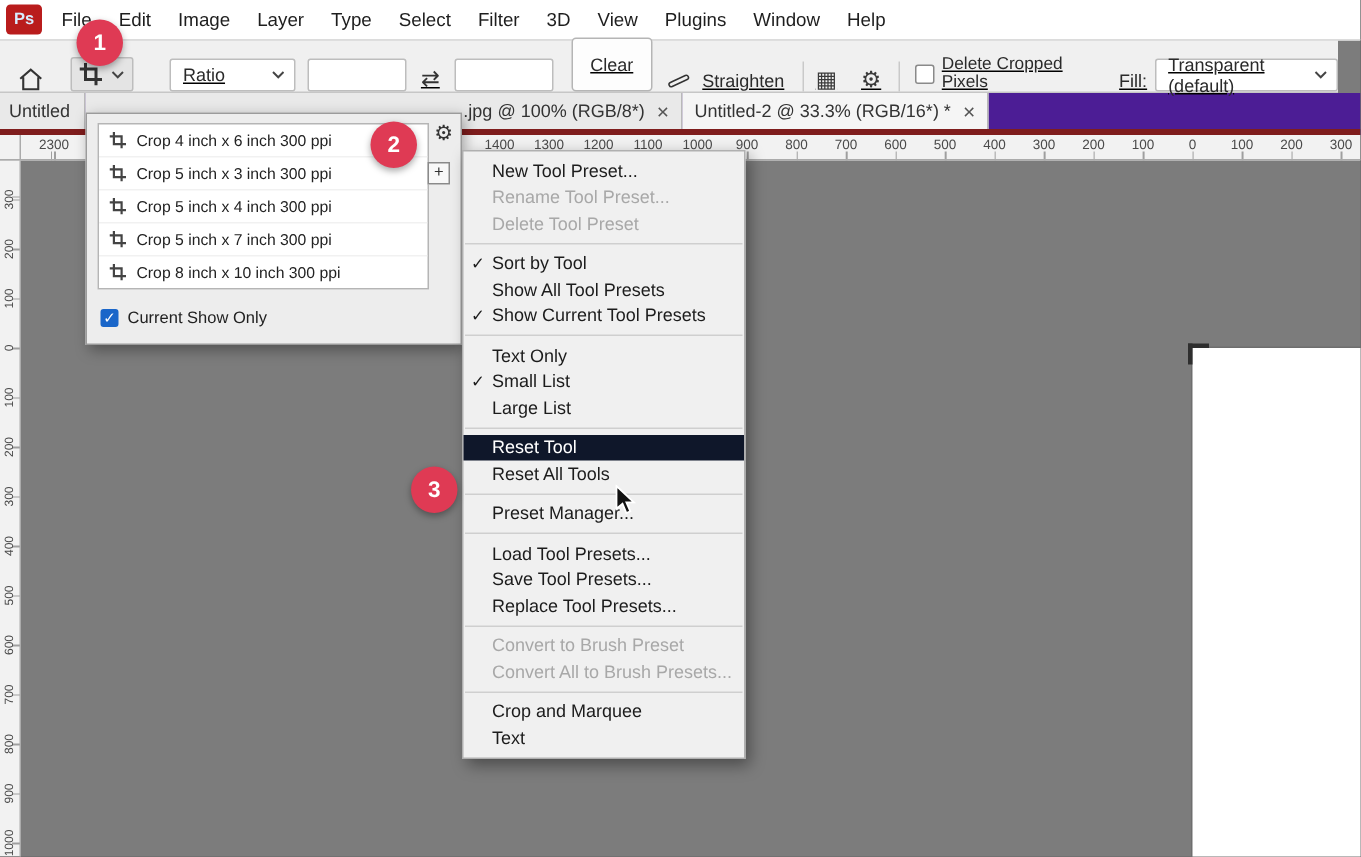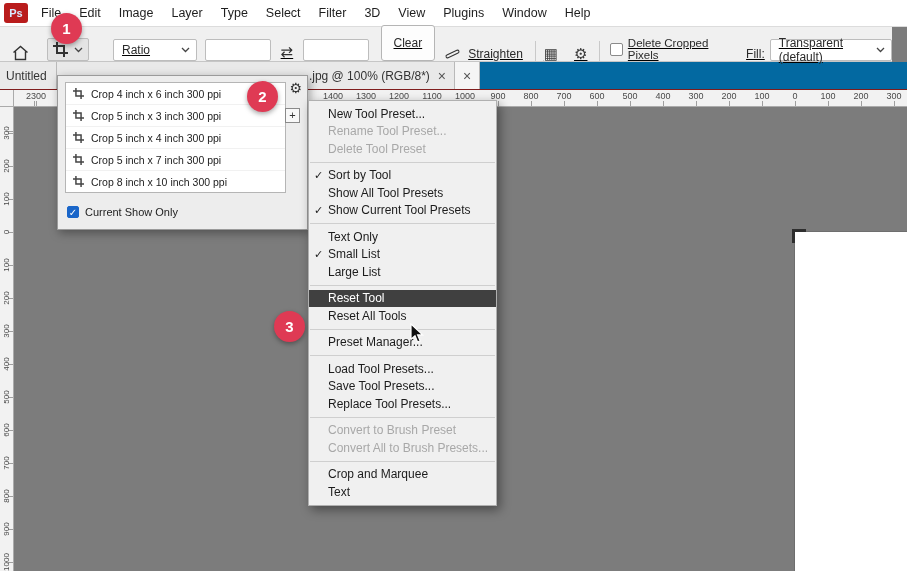--- a/index.html
+++ b/index.html
@@ -39,22 +39,22 @@
   .grid-ic { margin-left:8px; font-size:15px; color:#3a3a3a; line-height:1; }
   .gear-ic { margin-left:16px; font-size:15px; color:#3a3a3a; line-height:1; }
   .cb-group { margin-left:10px; display:flex; align-items:center; gap:5px; font-size:11.5px; color:#2a2a2a;margin-top:28px; }
   .cb { width:13px; height:13px; background:#fff; border:1px solid #8a8a8a; border-radius:2px;
         display:flex; align-items:center; justify-content:center; }
   .cb.checked { background:#1a66c9; border-color:#1a66c9; color:#fff; font-size:10px; }
   .fill-label { margin-left:10px; font-size:12px; color:#2a2a2a; }
   .chev-svg { flex:none; }
 
   
-  .tabbar { position:absolute; top:62px; left:0; right:0; height:28px; background:#0369a1;
-            border-bottom:1px solid #7f1d1d; display:flex; z-index:10;text-align:right; }
+  .tabbar { position:absolute; top:62px; left:0; right:0; height:28px; background:#4c1d95;
+            border-bottom:4px solid #7f1d1d; display:flex; z-index:10;text-align:right; }
   .tab { height:100%; display:flex; align-items:center; padding:0 8px; gap:8px; font-size:12px;
          color:#333; background:#e9e9e9; border-right:1px solid #b9b9b9; white-space:nowrap; overflow:hidden; }
   .tab.tab1 { width:57px; padding:0 6px; }
   .tab.tab2 { width:398px; justify-content:flex-end; }
   .tab.active { background:#f5f5f5; }
   .tab-close { color:#555; font-size:14px; line-height:1; }
 
   
   .ruler-corner { position:absolute; left:0; top:90px; width:14px; height:17px; background:#f2f2f2;
                   border-bottom:1px solid #ababab; border-right:1px solid #ababab; z-index:6; }
@@ -94,21 +94,21 @@
 
   
   .context-menu { position:absolute; left:308px; top:100px; width:189px; background:#f0f0f0;
                   border:1px solid #b0b0b0; box-shadow:3px 4px 10px rgba(0,0,0,.4); z-index:50;
                   padding:4px 0; }
   .menu-row { height:17.5px; display:flex; align-items:center; padding:0 10px 0 5px;
               font-size:12px; color:#1c1c1c; }
   .menu-row .check { width:14px; flex:none; font-size:11px; visibility:hidden; text-align:left; }
   .menu-row.checked .check { visibility:visible; }
   .menu-row.disabled .mlabel { color:#a8a8a8; }
-  .menu-row.highlighted { background:#404040; }
+  .menu-row.highlighted { background:#0f172a; }
   .menu-row.highlighted .mlabel { color:#fff; }
   .menu-row.sep { height:1px; min-height:1px; padding:0; margin:4px 1px; background:#cfcfcf; }
   .mlabel { white-space:nowrap; }
 
   
   .badge { position:absolute; width:31px; height:31px; border-radius:50%; background:#df3a54;
            color:#fff; font-size:15px; font-weight:bold; display:flex; align-items:center;
            justify-content:center; z-index:60; box-shadow:0 2px 5px rgba(0,0,0,.35); }
   .badge1 { left:51px; top:13px; }
   .badge2 { left:247px; top:81px; }
@@ -198,20 +198,21 @@
 
   <div class="tabbar">
     <div class="tab tab1">
       <span class="tab-label">Untitled</span>
     </div>
     <div class="tab tab2">
       <span class="tab-label">.jpg @ 100% (RGB/8*)</span>
       <span class="tab-close">×</span>
     </div>
     <div class="tab active">
+      <span class="tab-label">Untitled-2 @ 33.3% (RGB/16*) *</span>
       <span class="tab-close">×</span>
     </div>
   </div>
 
   <div class="ruler-corner"></div>
   <div class="ruler-h">
 
       <span class="rhnum" style="left: 22px;">2300</span>
 
       <span class="rhnum" style="left: 319px;">1400</span>

